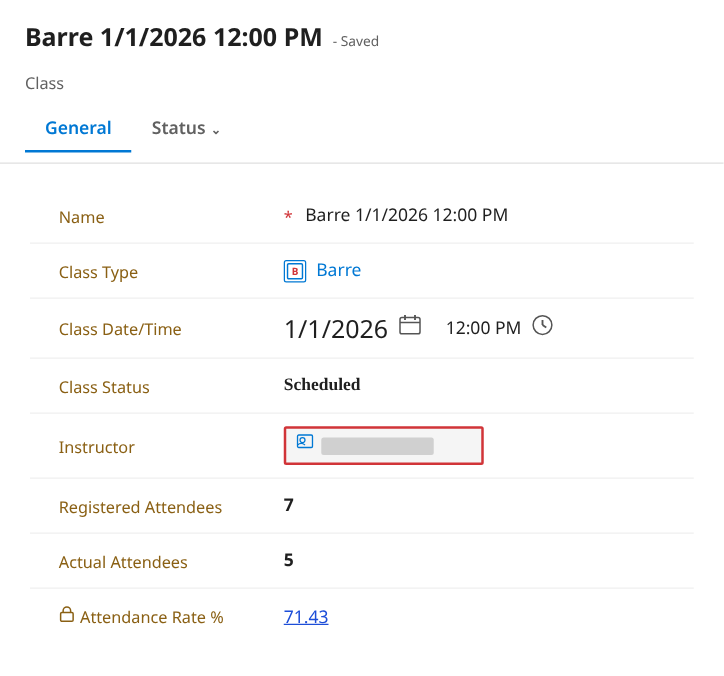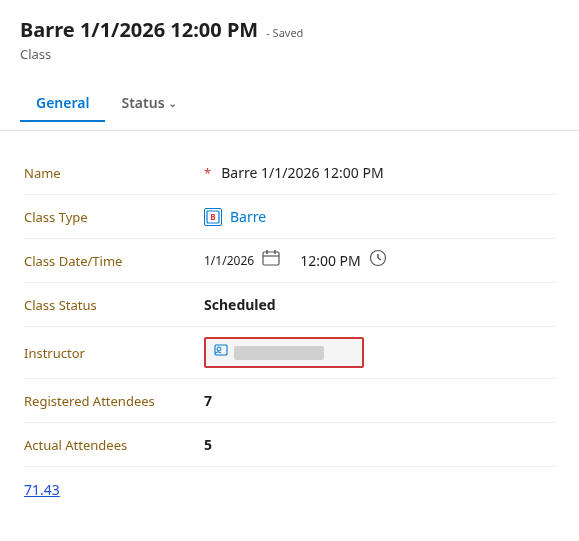--- a/index.html
+++ b/index.html
@@ -32,28 +32,28 @@
 
     .saved-badge {
       font-size: 11px;
       color: #616161;
       font-weight: 400;
     }
 
     .page-subtitle {
       font-size: 13px;
       color: #616161;
-      margin-top: 2px;
+      margin-top: 14px;
     }
 
     .tabs {
       display: flex;
       align-items: center;
       gap: 0;
-      margin-top: 22px;
+      margin-top: 10px;
       border-bottom: none;
     }
 
     .tab {
       padding: 8px 16px;
       font-size: 14px;
       font-weight: 600;
       color: #616161;
       cursor: pointer;
       border-bottom: 2px solid transparent;
@@ -90,20 +90,21 @@
     }
 
     .field-label {
       width: 180px;
       min-width: 180px;
       font-size: 13px;
       color: #8a6014;
       display: flex;
       align-items: center;
       gap: 4px;
+      margin-left: 23px;
     }
 
     .field-label .lock-icon {
       color: #8a6014;
       font-size: 12px;
     }
 
     .field-value {
       flex: 1;
       font-size: 14px;
@@ -133,38 +134,39 @@
       font-weight: bold;
     }
 
     .datetime-container {
       display: flex;
       align-items: center;
       gap: 8px;
     }
 
     .date-value {
-      font-size: 12px;
+      font-size: 20px;
       color: #1f1f1f;
     }
 
     .calendar-icon, .clock-icon {
       font-size: 16px;
       color: #616161;
     }
 
     .time-value {
       font-size: 14px;
       color: #1f1f1f;
       margin-left: 12px;
     }
 
     .status-bold {
       font-weight: 700;
       font-size: 14px;
+      font-family: Liberation Serif, serif;
     }
 
     .instructor-field {
       display: flex;
       align-items: center;
       border: 2px solid #d13438;
       border-radius: 2px;
       padding: 4px 8px;
       min-width: 160px;
       background: #f5f5f5;
@@ -307,18 +309,27 @@
   <div class="form-row">
     <div class="field-label">
       <span>Actual Attendees</span>
     </div>
     <div class="field-value">
       <span class="attendees-value">5</span>
     </div>
   </div>
 
   <div class="form-row">
+    <div class="field-label">
+      <span class="lock-icon">
+        <svg width="13" height="14" viewBox="0 0 13 14" fill="none">
+          <rect x="1.5" y="6" width="10" height="7" rx="1" stroke="#8a6014" stroke-width="1.2" fill="none"></rect>
+          <path d="M3.5 6V4.5a3 3 0 016 0V6" stroke="#8a6014" stroke-width="1.2" fill="none"></path>
+        </svg>
+      </span>
+      <span>Attendance Rate %</span>
+    </div>
     <div class="field-value">
       <span class="attendance-rate">71.43</span>
     </div>
   </div>
 
 </div>
 
 </body></html>

